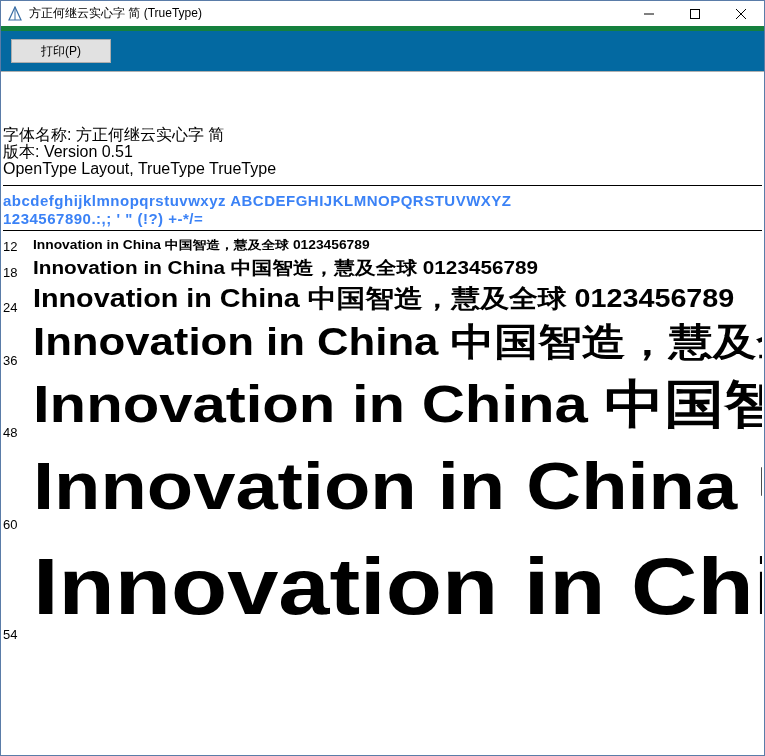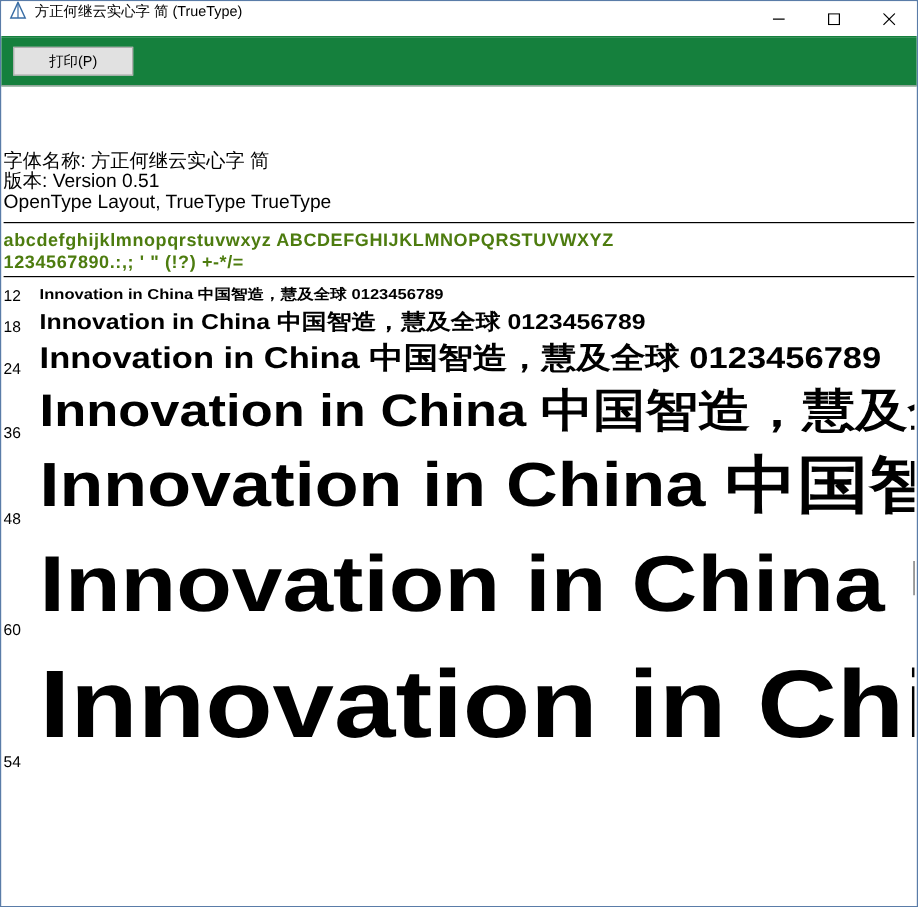--- a/index.html
+++ b/index.html
@@ -9,44 +9,44 @@
   background: #fff;
   width: 765px;
   height: 756px;
   overflow: hidden;
   border: 1px solid #5a7ca8;
 }
 .titlebar {
   height: 30px;
   background: #fff;
   display: flex;
-  align-items: flex-start;
+  align-items: center;
   padding-left: 6px;
-  border-bottom: 1px solid #15803d;
+  border-bottom: 5px solid #15803d;
 }
 .titlebar-icon {
   width: 16px; height: 16px;
   margin-right: 6px;
   display: inline-flex;
   align-items: center;
   justify-content: center;
 }
 .titlebar-title { flex: 1; font-size: 12px; color: #000; }
 .win-controls { display: flex; height: 100%; }
 .win-btn {
   width: 46px;
   display: flex;
   align-items: center;
   justify-content: center;
   cursor: pointer;
   color: #000;
 }
 
 .toolbar {
-  background: #15803d;
+  background: #0369a1;
   padding: 8px 10px;
   display: flex;
   gap: 14px;
   border-bottom: 1px solid #b0b0b0;
 }
 .tb-btn {
   min-width: 100px;
   height: 24px;
   background: #e1e1e1;
   border: 1px solid #adadad;
@@ -73,21 +73,21 @@
   border-top: 1px solid #000;
   margin: 2px 0 6px 0;
 }
 
 .charset {
   font-family: "Arial Black", Impact, sans-serif;
   font-weight: 900;
   font-size: 15px;
   letter-spacing: 0.5px;
   line-height: 18px;
-  color: #4d7c0f;
+  color: #3b82f6;
   text-transform: none;
 }
 
 .samples { margin-top: 4px; }
 .sample-row {
   display: flex;
   align-items: flex-end;
   white-space: nowrap;
   overflow: hidden;
   margin-bottom: 2px;

